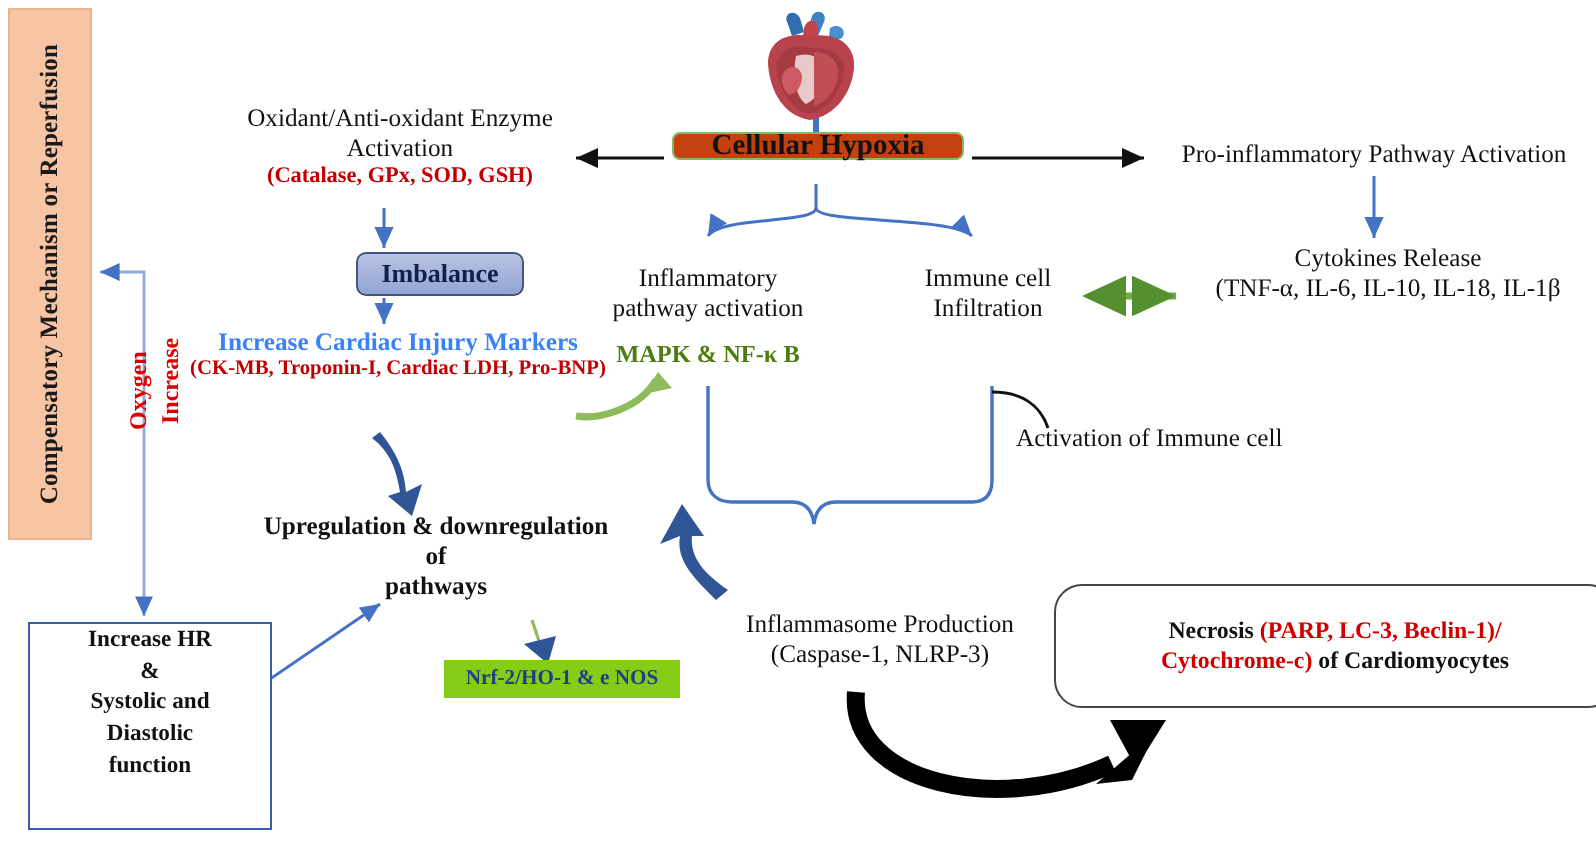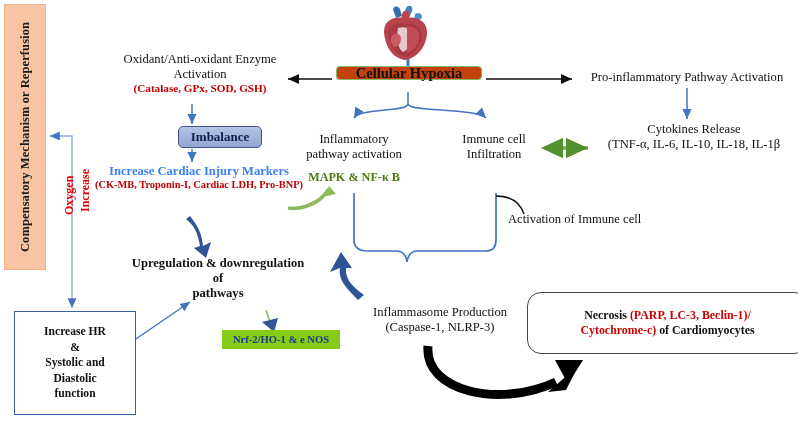--- a/index.html
+++ b/index.html
@@ -117,21 +117,21 @@
     background: #84cc16;
     display: flex; align-items: center; justify-content: center;
     color: #1f3c8c; font-weight: bold; font-size: 10.6px;
   }
 
   
   #hr-box {
     left: 14px; top: 311px; width: 122px; height: 104px;
     border: 1.4px solid #3b5ea8;
     background: #fff;
-    display: flex; align-items: center; justify-content: center;
+    display: flex; align-items: flex-start; justify-content: center;
     text-align: center;
     font-weight: bold; font-size: 11.6px; color: #111;
     line-height: 1.35;
   }
 
   
   #activation-immune { left: 508px; top: 212px; width: 168px;
     font-size: 12.2px; text-align: left; }
 
   

